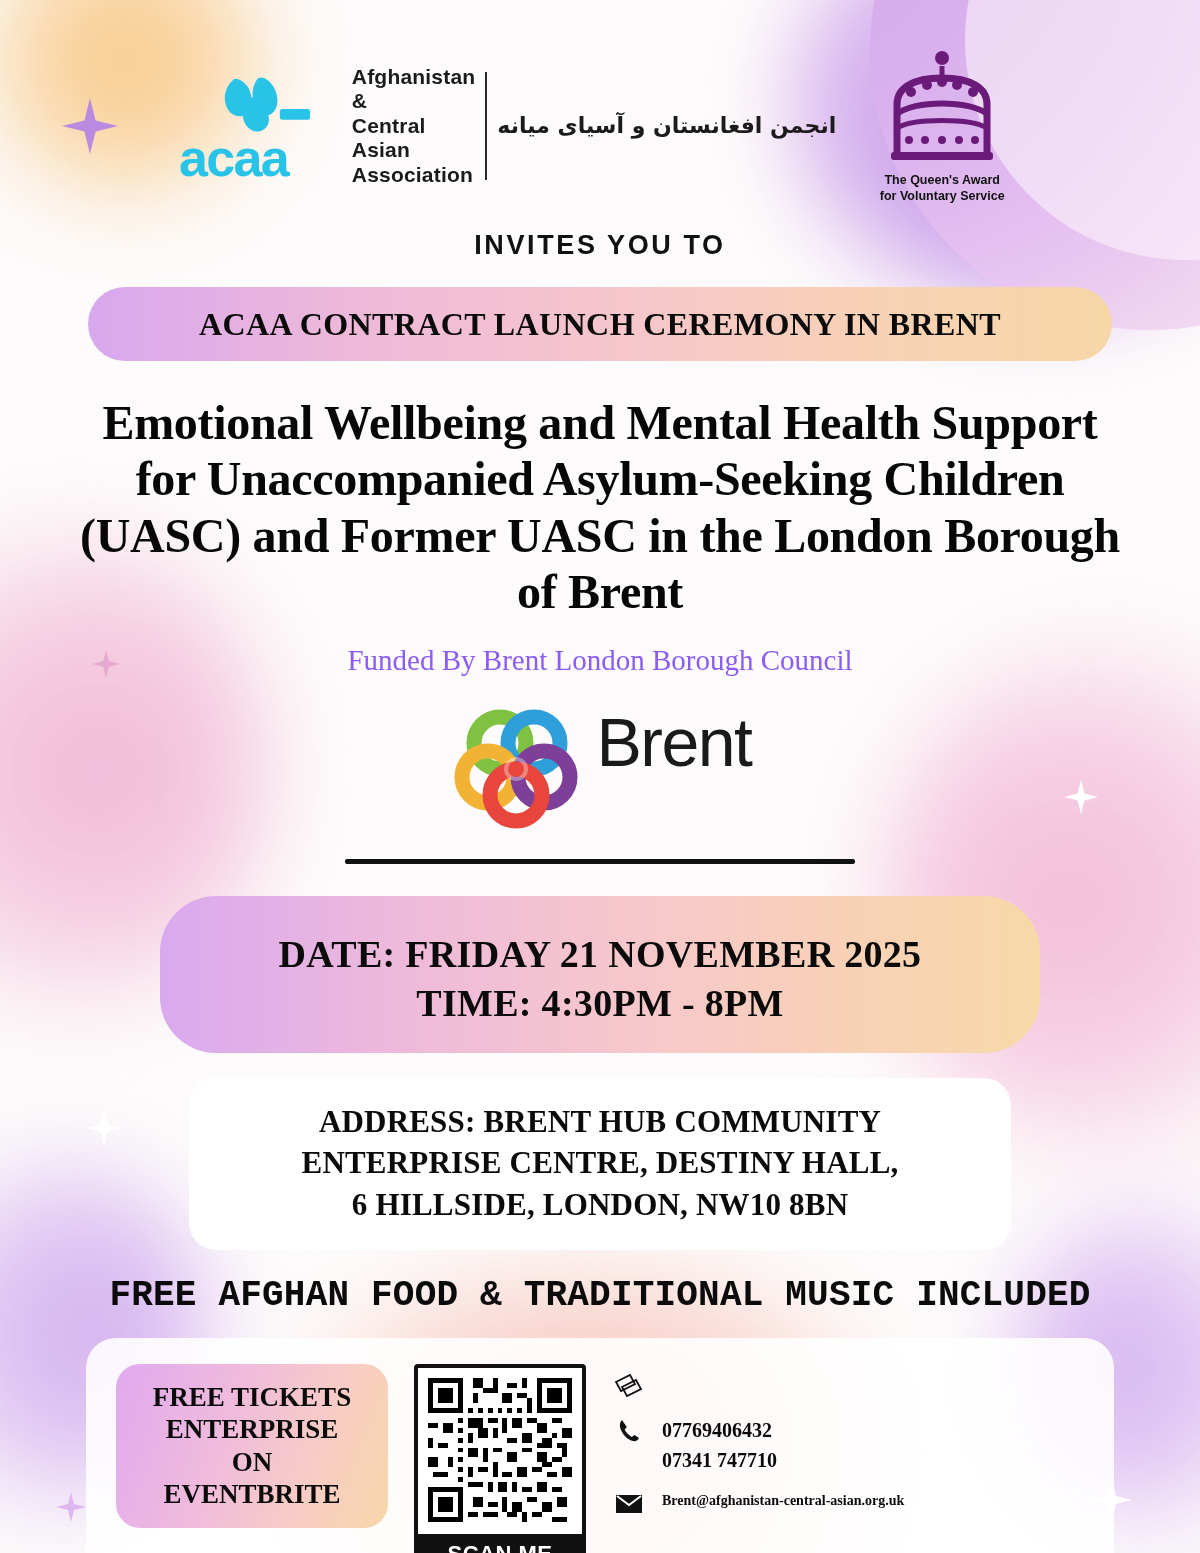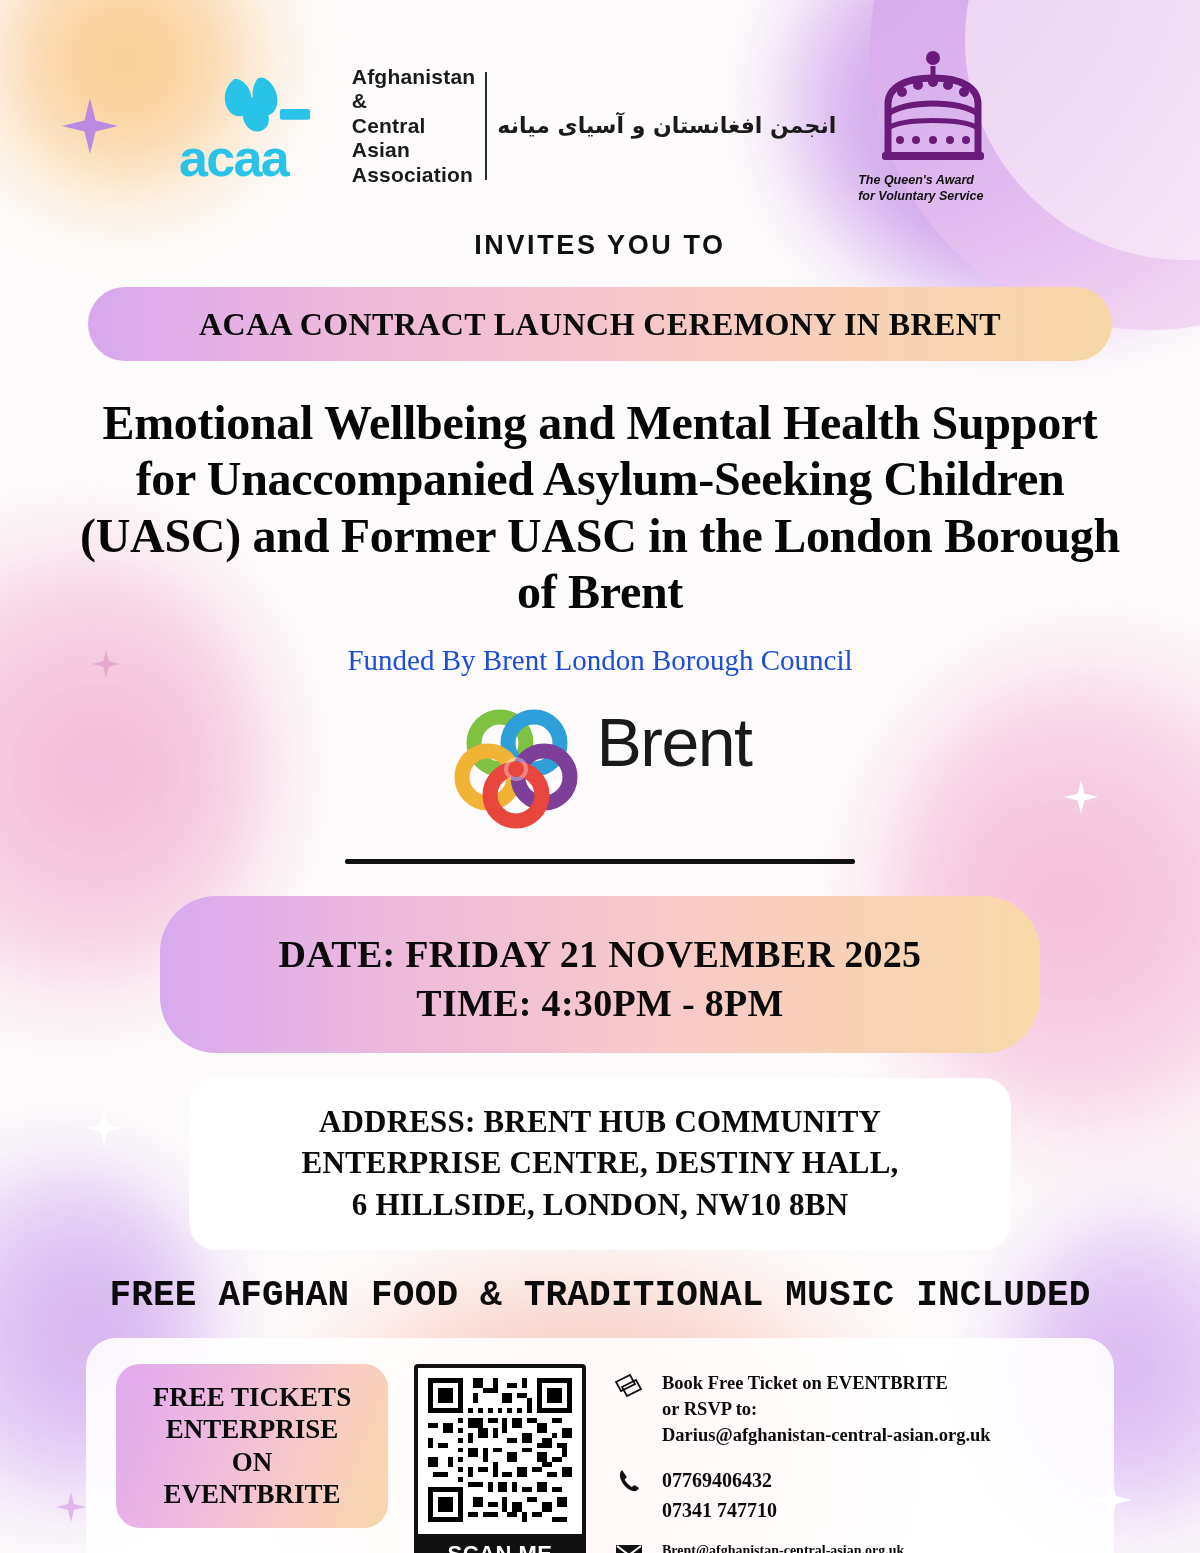--- a/index.html
+++ b/index.html
@@ -78,21 +78,21 @@
     font-family: "Liberation Sans", sans-serif;
     font-weight: 700; font-size: 21px; line-height: 1.17;
     color: #1b1b1b; letter-spacing: .2px;
   }
   .acaa-divider { width: 2px; height: 108px; background: #2a2a2a; }
   .acaa-dari {
     font-family: "DejaVu Sans", sans-serif;
     font-size: 22px; line-height: 1.35; color: #1b1b1b;
     direction: rtl; font-weight: 600;
   }
-  .queen-award { width: 168px; font-style: italic; }
+  .queen-award { text-align: center; width: 168px; }
   .queen-award-caption {
     font-family: "Liberation Sans", sans-serif;
     font-weight: 700; font-size: 12.5px; line-height: 1.25; color: #111;
     margin-top: 3px;
   }
 
   .invites {
     text-align: center;
     font-family: "Liberation Sans", sans-serif;
     font-weight: 700; font-size: 27px; letter-spacing: 2.6px;
@@ -113,21 +113,21 @@
 
   .headline {
     text-align: center; margin-top: 34px;
     font-weight: 700; font-size: 48px; line-height: 1.17;
     color: #070707; letter-spacing: -.3px;
     padding: 0 40px;
   }
 
   .funded {
     text-align: center; margin-top: 24px;
-    font-size: 29px; color: #1d4ed8;
+    font-size: 29px; color: #8b5cf6;
   }
 
   .brent-logo-row {
     display: flex; align-items: flex-start; justify-content: center;
     gap: 13px; margin-top: 26px;
   }
   .brent-word {
     font-family: "Liberation Sans", sans-serif;
     font-weight: 400; font-size: 68px; color: #1a1a1a; letter-spacing: -1.5px;
   }
@@ -382,25 +382,20 @@
 
         <div class="contact-row">
           <div class="contact-icon">
             <svg width="32" height="26" viewBox="0 0 32 26">
               <g fill="none" stroke="#111" stroke-width="1.8">
                 <path d="M3 9 L17 2 L22 11 L8 18 Z"></path>
                 <path d="M9 14 L23 7 L28 16 L14 23 Z"></path>
               </g>
             </svg>
           </div>
-          <div class="contact-text">
-            <div>Book Free Ticket on EVENTBRITE</div>
-            <div>or RSVP to:</div>
-            <div>Darius@afghanistan-central-asian.org.uk</div>
-          </div>
         </div>
 
         <div class="contact-row">
           <div class="contact-icon">
             <svg width="24" height="26" viewBox="0 0 24 26">
               <path d="M5 2 C3 4 2 7 4 12 C6 17 11 22 16 23 C19 23.6 21 22 22 20 L17.5 17 L14.8 19 C12 17.5 9 14.5 7.6 11.8 L9.8 9 Z" fill="#111"></path>
             </svg>
           </div>
           <div class="contact-text reg">
             <div>07769406432</div>

